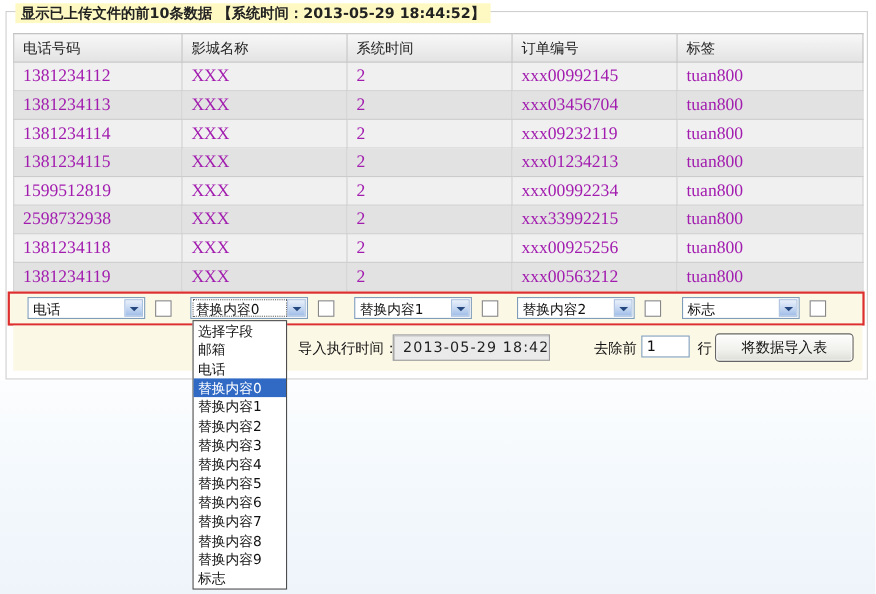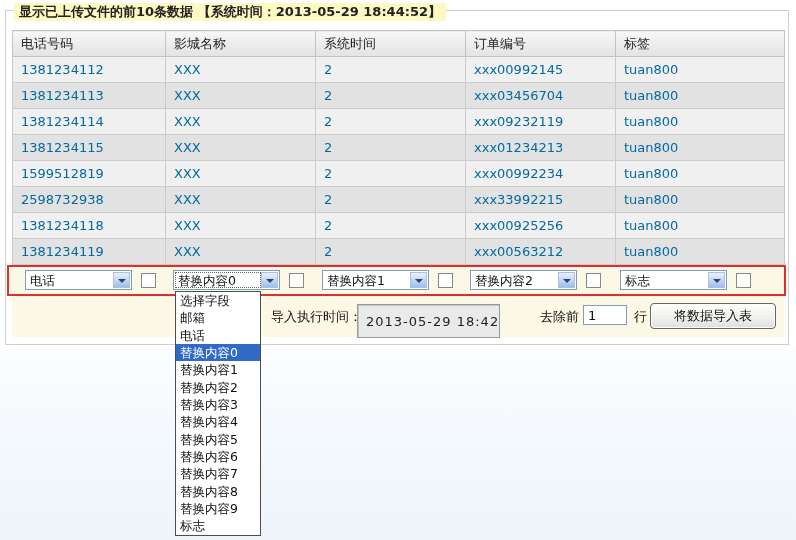--- a/index.html
+++ b/index.html
@@ -17,29 +17,29 @@
   .fbox{
     position:absolute;left:5px;top:10px;width:784px;height:335px;
     border:1px solid #cfcfcf;box-sizing:border-box;background:#ffffff;
   }
   .flegend{
     position:absolute;left:14px;top:3px;background:#fef9c3;padding:0 5px;
     font-size:13px;font-weight:bold;color:#222;white-space:nowrap;
   }
   
   .tbl-wrap{position:absolute;left:12px;top:30px;width:772px;}
-  table.data{border-collapse:collapse;width:772px;table-layout:fixed;}
+  table.data{border-collapse:collapse;width:772px;table-layout:fixed;font-family:Liberation Serif, serif;}
   table.data th{
     height:25px;background:linear-gradient(180deg,#f7f7f7,#e3e3e3);
     border:1px solid #c3c3c3;text-align:left;padding:0 0 0 8px;
     font-weight:normal;font-size:13px;color:#222;
   }
   table.data td{
     height:25px;border:1px solid #cbcbcb;border-top:1px solid #f2f2f2;
-    padding:0 0 0 8px;font-size:13px;color:#0369a1;background:#f0f0f0;
+    padding:0 0 0 8px;font-size:16px;color:#a21caf;background:#f0f0f0;
     overflow:hidden;white-space:nowrap;
   }
   table.data tr.alt td{background:#e2e2e2;}
   
   .map-row{
     position:absolute;left:7px;top:265px;width:779px;height:31px;
     border:2px solid #dd2f2f;background:#fcf8e6;box-sizing:border-box;
   }
   .xp-select{
     position:absolute;top:0;width:107px;height:20px;background:#ffffff;
@@ -67,21 +67,21 @@
     border:1px solid #878787;box-sizing:content-box;
   }
   
   .footer{
     position:absolute;left:12px;top:296px;width:772px;height:41px;
     background:#fcf8e6;
   }
   .footer .lbl{position:absolute;font-size:13px;color:#141414;white-space:nowrap;}
   .exec-label{left:259px;top:12px;}
   .exec-input{
-    position:absolute;left:345px;top:8px;width:143px;height:34px;
+    position:absolute;left:345px;top:8px;width:143px;height:24px;
     background:#eaeaea;border:1px solid #9a9a9a;box-sizing:border-box;
     box-shadow:inset 1px 1px 0 #c4c4c4;font-size:13px;color:#222;
     line-height:20px;padding-left:8px;letter-spacing:1px;
     font-family:"DejaVu Sans","Liberation Sans",sans-serif;
   }
   .remove-label{left:528px;top:12px;}
   .remove-input{
     position:absolute;left:571px;top:9px;width:44px;height:20px;
     background:#ffffff;border:1px solid #7f9db9;box-sizing:border-box;
     font-size:13px;padding:0 0 0 4px;color:#111;

